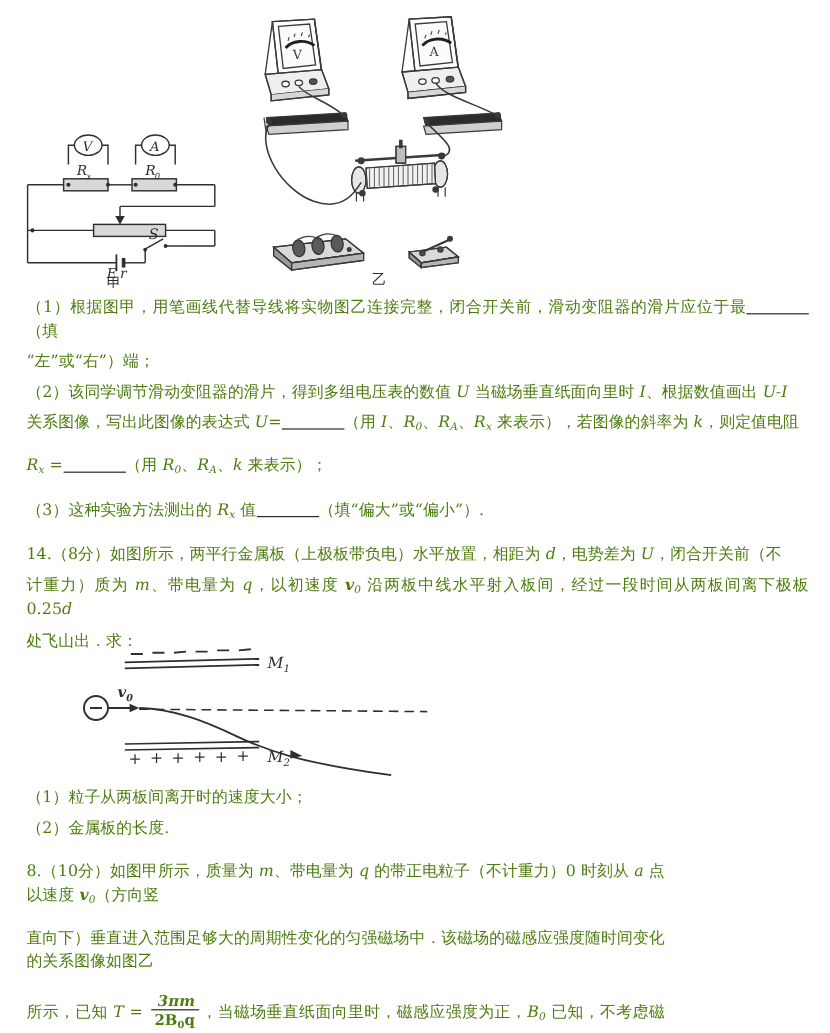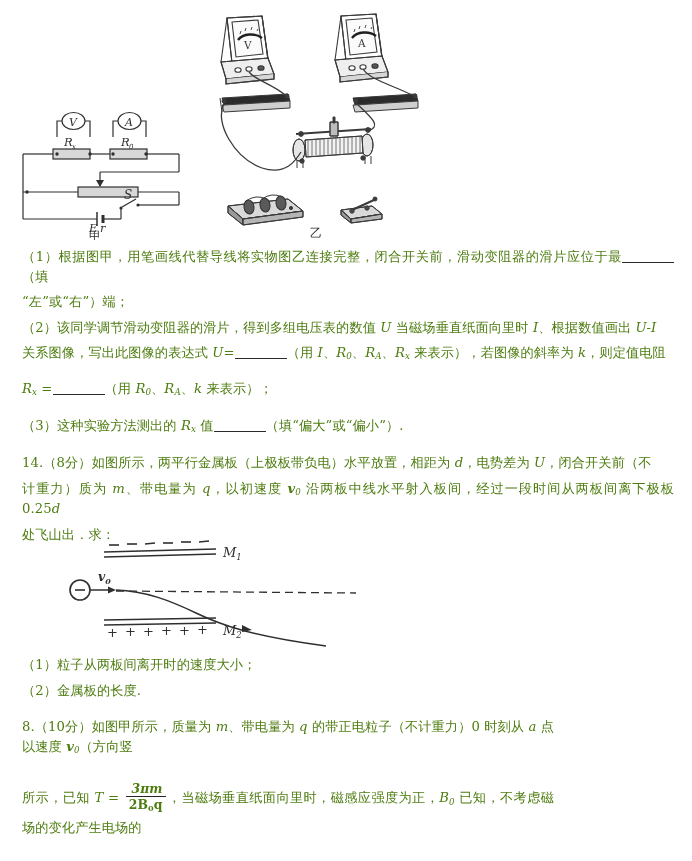--- a/index.html
+++ b/index.html
@@ -413,20 +413,23 @@
     </p>
 
     <div class="spacer-row"></div>
 
     <p class="para q-line">
       <span class="num-head">8.</span><span>（10分）</span><span>如图甲所示，质量为 </span><span class="it">m</span><span>、带电量为 </span><span class="it">q</span><span> 的带正电粒子（不计重力）0 时刻从 </span><span class="it">a</span><span> 点以速度 </span><span class="bit">v</span><sub class="it">0</sub><span>（方向竖</span>
     </p>
 
     <div class="spacer-row"></div>
 
+    <p class="para tight">
+      <span>直向下）垂直进入范围足够大的周期性变化的匀强磁场中．该磁场的磁感应强度随时间变化的关系图像如图乙</span>
+    </p>
 
     <div class="spacer-row"></div>
 
     <p class="para tight" style="line-height:2.05;">
       <span>所示，已知 </span><span class="it">T</span><span> = </span><span class="frac"><span class="num">3πm</span><span class="den"><span>2B</span><sub>0</sub><span>q</span></span></span><span>，当磁场垂直纸面向里时，磁感应强度为正，</span><span class="it">B</span><sub class="it">0</sub><span> 已知，不考虑磁场的变化产生电场的</span>
     </p>
 
     <div class="spacer-row"></div>
 
   </div>

